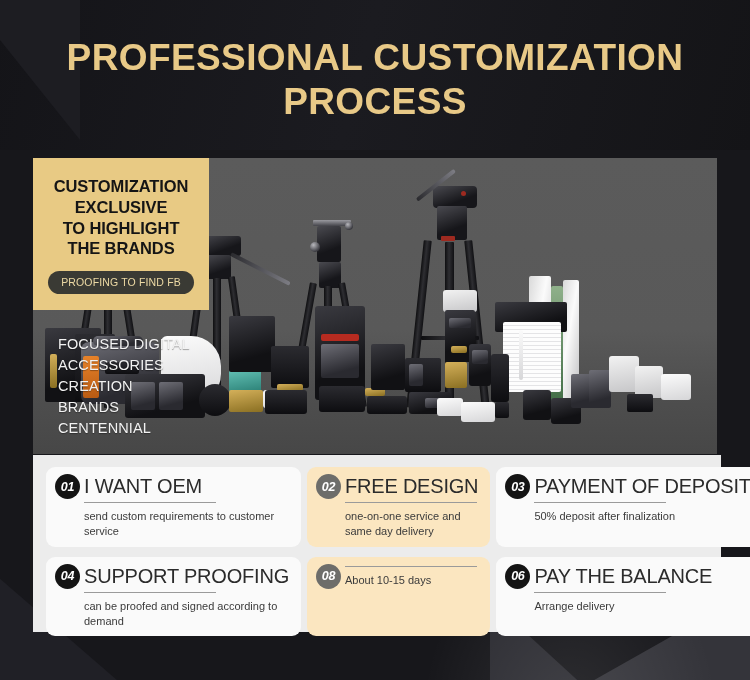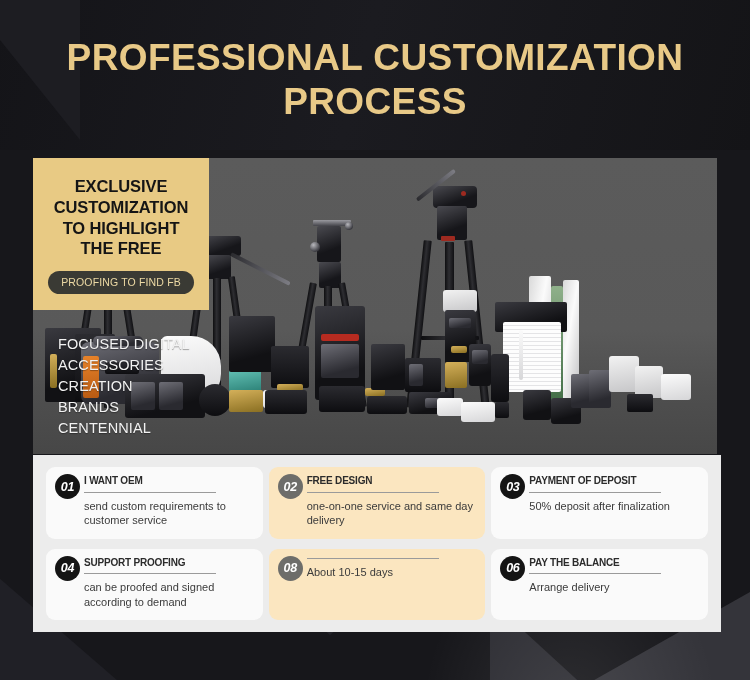--- a/index.html
+++ b/index.html
@@ -228,26 +228,25 @@
     font-style: italic;
     display: flex;
     align-items: center;
     justify-content: center;
     letter-spacing: -.3px;
   }
   .badge.dark { background: #141414; }
   .badge.gray { background: #6d6d6a; }
   .card-title {
     color: #2b2b2b;
-    font-size: 10px;
+    font-size: 20px;
     line-height: 1.05;
     letter-spacing: -.2px;
     padding-bottom: 5px;
     white-space: nowrap;
-    font-weight: bold;
   }
   .card-rule {
     width: 132px;
     height: 1px;
     background: #9a9a9a;
     margin-bottom: 6px;
   }
   .card-desc {
     color: #3b3b3b;
     font-size: 11px;
@@ -380,24 +379,24 @@
   <div class="gear g-dark" style="left:518px;top:240px;width:30px;height:26px;border-radius:3px;"></div>
   <div class="gear g-mid" style="left:538px;top:216px;width:22px;height:34px;"></div>
   <div class="gear g-mid" style="left:556px;top:212px;width:22px;height:38px;"></div>
   <div class="gear g-light" style="left:576px;top:198px;width:30px;height:36px;border-radius:3px;"></div>
   <div class="gear g-light" style="left:602px;top:208px;width:28px;height:32px;border-radius:3px;"></div>
   <div class="gear g-white" style="left:628px;top:216px;width=30px;height:26px;width:30px;border-radius:3px;"></div>
   <div class="gear g-dark2" style="left:594px;top:236px;width:26px;height:18px;border-radius:2px;"></div>
 
   <div class="callout">
     <div class="callout-title">
+      <div>CUSTOMIZATION</div>
       <div>EXCLUSIVE</div>
-      <div>CUSTOMIZATION</div>
       <div>TO HIGHLIGHT</div>
-      <div>THE FREE</div>
+      <div>THE BRANDS</div>
     </div>
     <span class="pill">PROOFING TO FIND FB</span>
   </div>
 
   <div class="subcopy">
     <div>FOCUSED DIGITAL</div>
     <div>ACCESSORIES</div>
     <div>CREATION</div>
     <div>BRANDS</div>
     <div>CENTENNIAL</div>

